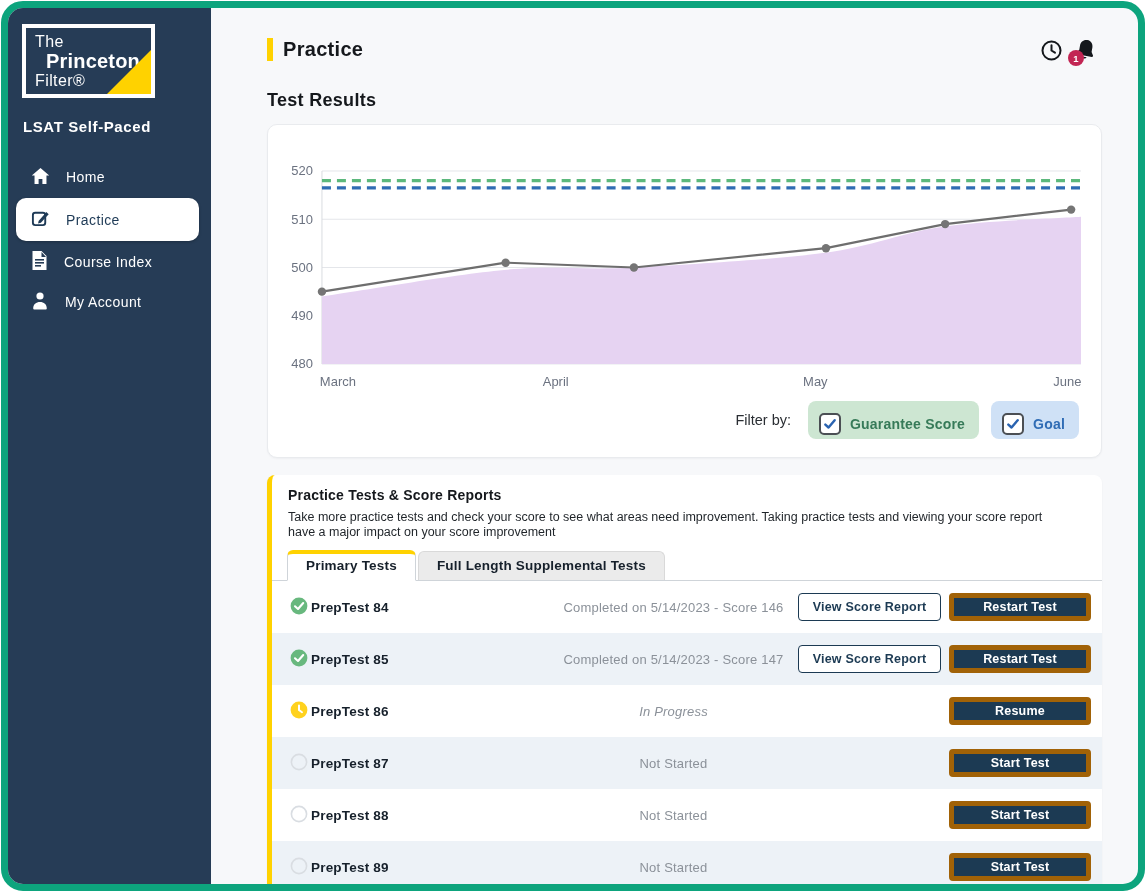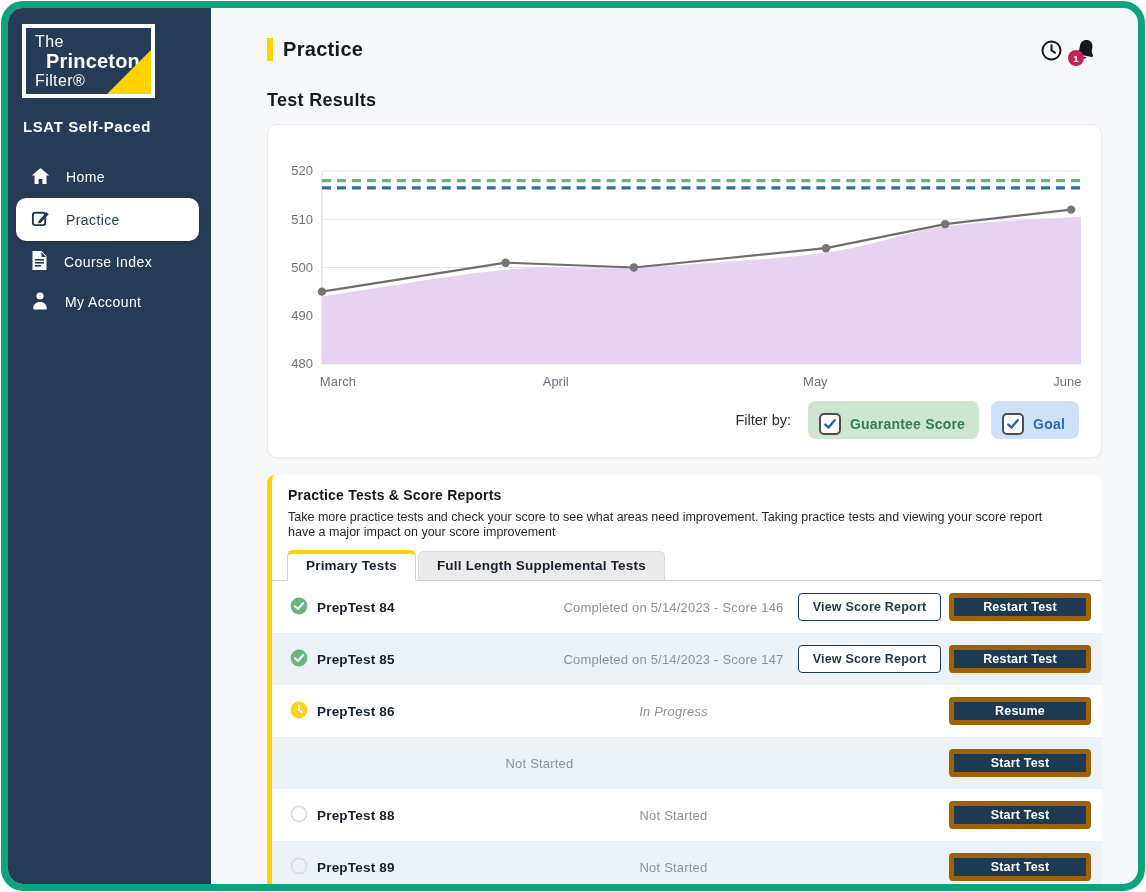--- a/index.html
+++ b/index.html
@@ -62,21 +62,21 @@
   .tests-desc { font-size:12.5px; line-height:15px; color:#1f2429; padding:0 16px; margin-top:7px; max-width:812px; }
   .tabs { display:flex; align-items:flex-end; margin-top:10px; padding-left:15px; border-bottom:1px solid #cfd4d9; }
   .tab { font-size:13.5px; font-weight:700; letter-spacing:.2px; padding:6px 18px 7px; cursor:pointer;
          border-radius:6px 6px 0 0; color:#16202b; }
   .tab.active { background:#fff; border:1px solid #cfd4d9; border-bottom:1px solid #fff;
                 border-top:4px solid #ffd200; margin-bottom:-1px; padding-top:4px; }
   .tab.inactive { background:#ebebeb; border:1px solid #d9d9d9; border-bottom:none; margin-left:2px; }
   .rows { display:flex; flex-direction:column; }
   .row { display:flex; align-items:center; height:52px; padding:0 11px 0 18px; background:#fff; }
   .row:nth-child(even) { background:#edf2f7; }
-  .row-name { width:268px; display:flex; align-items:center; gap:9px;
+  .row-name { width:268px; display:flex; align-items:center; gap:3px;
               font-size:13.5px; font-weight:700; color:#16202b; letter-spacing:.2px; }
   .row-status { flex:1; text-align:center; font-size:13px; color:#8b9199; letter-spacing:.2px; }
   .row-status.in-progress { font-style:italic; }
   .row-buttons { width:302px; display:flex; gap:8px; justify-content:flex-end; }
   .btn { height:28px; border-radius:4px; font-family:"Liberation Sans",sans-serif;
          font-size:12.5px; font-weight:700; letter-spacing:.2px; cursor:pointer; }
   .btn-outline { width:143px; background:#fff; border:1px solid #1c3a53; color:#1c3a53; }
   .btn-filled  { width:142px; background:#1c3a53; border:5px solid #a16207; color:#fff; }
 </style>
 </head>
@@ -261,20 +261,26 @@
                 </svg></span>
       <span class="test-name">PrepTest 86</span>
     </div>
     <div class="row-status in-progress">In Progress</div>
     <div class="row-buttons">
               <button class="btn btn-filled">Resume</button>
             </div>
   </div>
 
   <div class="row">
+    <div class="row-name">
+      <span class="status-icon"><svg width="18" height="18" viewBox="0 0 18 18">
+                  <circle cx="9" cy="9" r="7.6" fill="none" stroke="#d9dde2" stroke-width="1.6"></circle>
+                </svg></span>
+      <span class="test-name">PrepTest 87</span>
+    </div>
     <div class="row-status">Not Started</div>
     <div class="row-buttons">
               <button class="btn btn-filled">Start Test</button>
             </div>
   </div>
 
   <div class="row">
     <div class="row-name">
       <span class="status-icon"><svg width="18" height="18" viewBox="0 0 18 18">
                   <circle cx="9" cy="9" r="7.6" fill="none" stroke="#d9dde2" stroke-width="1.6"></circle>

